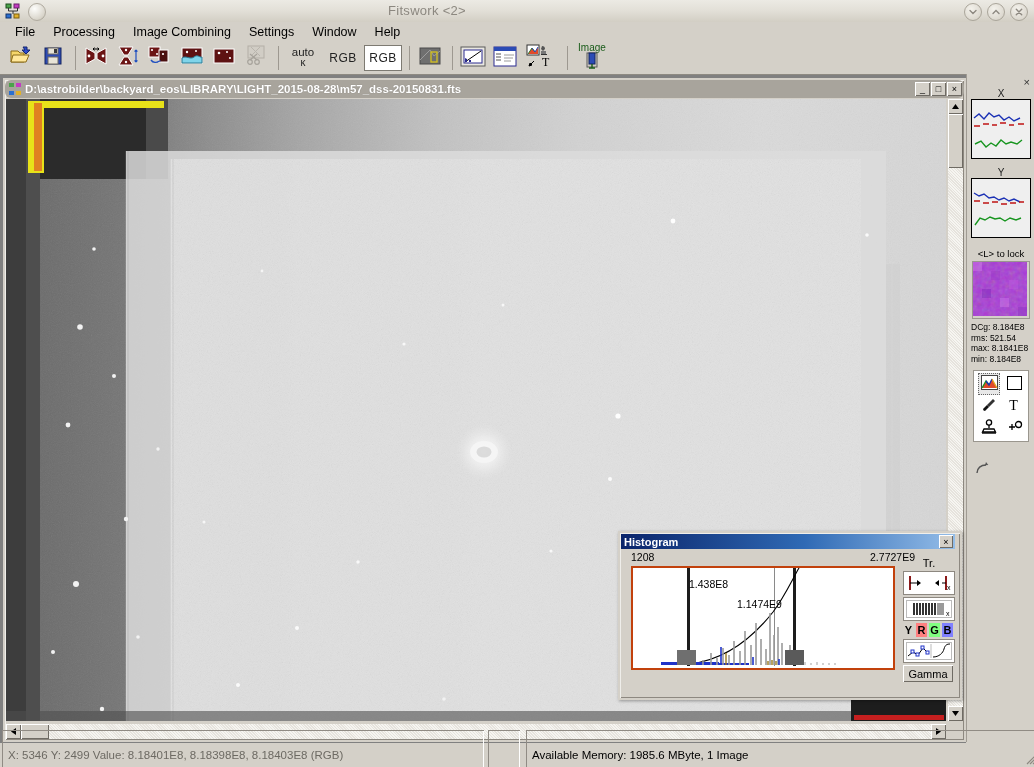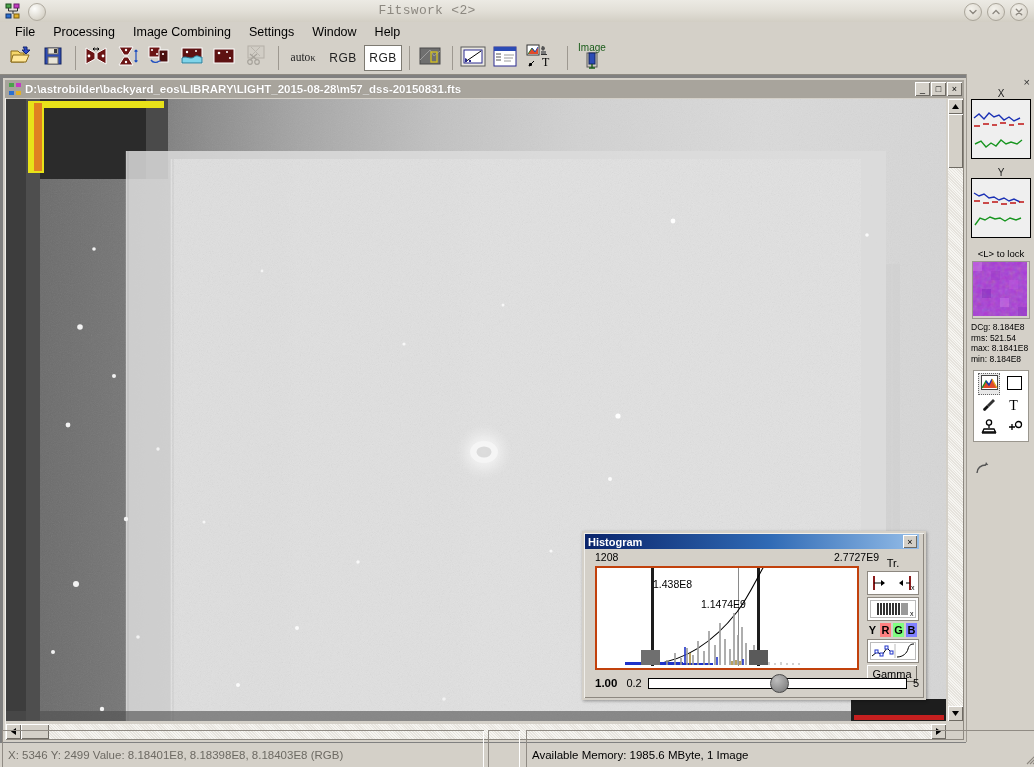--- a/index.html
+++ b/index.html
@@ -18,21 +18,21 @@
     background:linear-gradient(180deg,#eceae4 0%,#e2dfd7 50%,#d2cec4 100%);
     border-bottom:1px solid #b9b4a8;
     display:flex;align-items:center;
   }
   .tb-appicon{position:absolute;left:5px;top:3px;width:16px;height:16px;}
   .tb-orb{position:absolute;left:28px;top:3px;width:16px;height:16px;border-radius:50%;
     background:radial-gradient(circle at 35% 30%,#fdfdfb,#d9d5cb 70%,#bdb8ac);
     border:1px solid #b0aba0;}
   .tb-title{
     position:absolute;left:0;top:0;width:854px;height:22px;line-height:22px;
-    text-align:center;color:#8c8880;font-size:13px;letter-spacing:.3px;font-family:Liberation Mono, monospace;
+    text-align:center;color:#8c8880;font-size:13px;letter-spacing:.3px;
   }
   .tb-btns{position:absolute;right:6px;top:3px;display:flex;gap:5px;}
   .tb-btn{width:16px;height:16px;border-radius:50%;
     background:radial-gradient(circle at 38% 32%,#f4f2ec,#ddd9d0 70%,#c6c1b6);
     border:1px solid #aaa59a;position:relative;}
   .tb-btn svg{position:absolute;left:0;top:0;}
 
   
   .menubar{
     position:absolute;left:0;top:22px;width:1034px;height:19px;
@@ -64,21 +64,21 @@
     background:#808080;border-top:1px solid #8e8a82;
   }
   
   .child{
     position:absolute;left:3px;top:3px;width:959px;height:660px;
     background:#d4d0c8;border:2px solid #d4d0c8;
     box-shadow:inset 1px 1px 0 #efeeea, inset -1px -1px 0 #8d8880;
   }
   .child-tb{
     position:absolute;left:0;top:0;width:100%;height:18px;
-    background:#a8a49c;display:flex;align-items:center;
+    background:#a8a49c;display:flex;align-items:center;border-radius:6px;
   }
   .child-icon{width:14px;height:14px;margin:0 3px 0 3px;}
   .child-title{color:#ffffff;font-size:11.5px;font-weight:bold;white-space:nowrap;
     text-shadow:0 0 1px rgba(0,0,0,.3);}
   .child-btns{position:absolute;right:2px;top:2px;display:flex;gap:1px;}
   .cbtn{width:15px;height:14px;background:#d4d0c8;
     box-shadow:inset 1px 1px 0 #fff, inset -1px -1px 0 #6f6b64;
     display:flex;align-items:center;justify-content:center;font-size:9px;line-height:1;}
   .child-canvas{
     position:absolute;left:1px;top:19px;width:940px;height:622px;overflow:hidden;background:#7c7c7c;
@@ -105,21 +105,21 @@
   .pixprev{width:56px;height:56px;margin:2px auto 0;border:1px solid #9a968e;}
   .stats{margin:3px 3px 0 4px;font-size:8.5px;line-height:10.5px;color:#000;}
   .toolpal{width:50px;margin:6px auto 0;background:#fff;border:1px solid #9a968e;padding:2px;}
   .tp-row{display:flex;align-items:center;justify-content:space-around;height:22px;}
   .tp-cell{width:20px;height:20px;display:flex;align-items:center;justify-content:center;}
   .tp-cell.sel{border:1px dotted #666;background:#e8e8e8;}
   .undo-ic{position:absolute;left:6px;top:385px;}
 
   
   .histo{
-    position:absolute;left:582px;top:531px;width:340px;height:165px;
+    position:absolute;left:618px;top:531px;width:340px;height:165px;
     background:#d4d0c8;border:2px solid #d4d0c8;
     box-shadow:inset 1px 1px 0 #efeeea, inset -1px -1px 0 #8d8880, 1px 1px 3px rgba(0,0,0,.35);
   }
   .h-tb{position:absolute;left:1px;top:1px;width:334px;height:15px;
     background:linear-gradient(90deg,#0a246a 0%,#2f6ab5 55%,#94bde8 100%);
     display:flex;align-items:center;}
   .h-tb-title{color:#fff;font-size:11px;font-weight:bold;margin-left:3px;}
   .h-close{position:absolute;right:2px;top:1px;width:14px;height:13px;background:#d4d0c8;
     box-shadow:inset 1px 1px 0 #fff, inset -1px -1px 0 #6f6b64;
     font-size:9px;display:flex;align-items:center;justify-content:center;}
@@ -284,21 +284,21 @@
         <rect x="4" y="1" width="16" height="12" fill="#cfcbc2" stroke="#8d8880"></rect>
         <path d="M7 2l9 9M16 2l-9 9" stroke="#9a968e" stroke-width="1"></path>
         <circle cx="6" cy="17" r="2.3" fill="none" stroke="#6f6b64" stroke-width="1.2"></circle>
         <circle cx="13" cy="17" r="2.3" fill="none" stroke="#6f6b64" stroke-width="1.2"></circle>
         <path d="M6 15l7-6M13 15L6 9" stroke="#6f6b64" stroke-width="1.2" fill="none"></path>
       </svg></span>
     </div>
 
     <div class="tsep"></div>
 
-    <div class="tbtn wide exitbtn" style="flex-direction:row;font-family:Liberation Serif, serif;">
+    <div class="tbtn wide exitbtn" style="flex-direction:column;">
       <span class="tlabel" style="line-height:11px;">auto</span>
       <span class="tlabel" style="line-height:10px;font-size:10px;">κ</span>
     </div>
 
     <div class="tbtn rgbbox">
       <span class="tlabel rgb">RGB</span>
     </div>
     <div class="tbtn rgbbox pressed">
       <span class="tlabel rgb">RGB</span>
     </div>
@@ -771,28 +771,20 @@
           <path d="M25 2v14" stroke="#bbb"></path>
           <path d="M27 15c6 0 10-4 11-8s3-5 6-5" stroke="#000" fill="none" stroke-width="1"></path>
         </svg>
       </div>
 
       <div class="gammabtn">
         <span>Gamma</span>
       </div>
     </div>
 
-    <div class="h-slider">
-      <span class="sl-val">1.00</span>
-      <span class="sl-min">0.2</span>
-      <span class="sl-track">
-        <span class="sl-thumb" style="left: 47%;"></span>
-      </span>
-      <span class="sl-max">5</span>
-    </div>
   </div>
 
   <div class="statusbar">
     <div class="sb-panel sb-p1">
       <span>X: 5346  Y: 2499  Value: 8.18401E8, 8.18398E8, 8.18403E8 (RGB)</span>
     </div>
     <div class="sb-panel sb-p2">
       <span></span>
     </div>
     <div class="sb-panel sb-p3">

